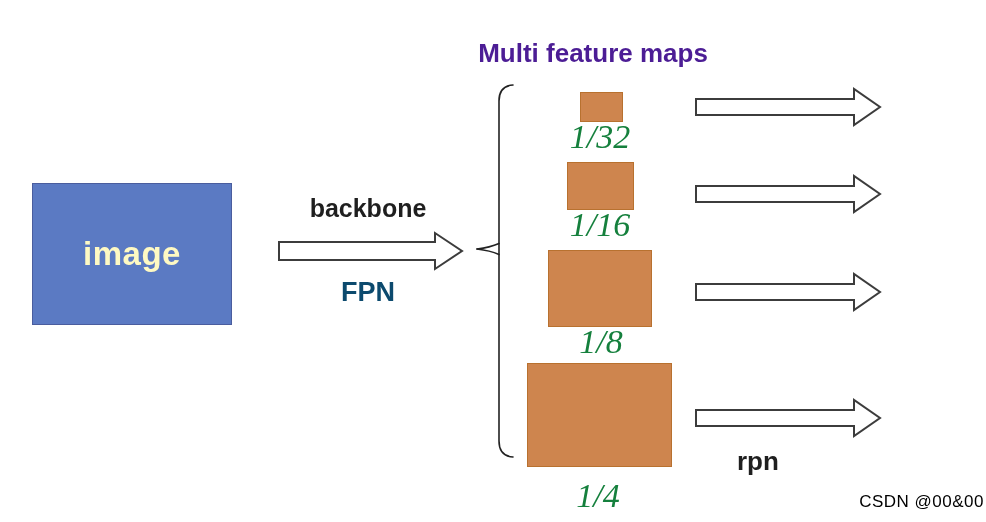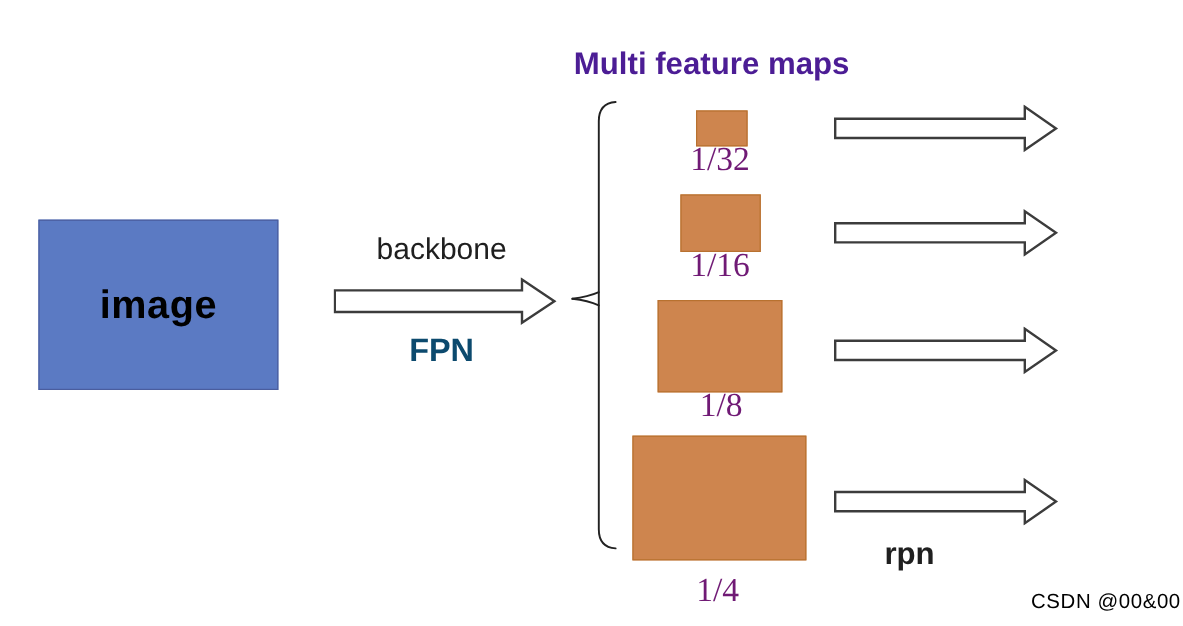--- a/index.html
+++ b/index.html
@@ -21,32 +21,32 @@
   .image-box {
     left: 32px; top: 183px;
     width: 198px; height: 140px;
     background: #5b7ac3;
     border: 1px solid #4a5d9e;
     display: flex;
     align-items: center;
     justify-content: center;
   }
   .image-box span {
-    color: #000000;
+    color: #fef9c3;
     font-weight: bold;
     font-size: 33px;
     letter-spacing: 0.5px;
   }
 
   
   .backbone-label {
     left: 268px; top: 194px;
     width: 200px;
     text-align: center;
-    font-weight: normal;
+    font-weight: bold;
     font-size: 25px;
     color: #1f1f1f;
   }
   .fpn-label {
     left: 318px; top: 277px;
     width: 100px;
     text-align: center;
     font-weight: bold;
     font-size: 27px;
     color: #0c4a6e;
@@ -93,22 +93,23 @@
   }
   .fm1 { left: 580px; top: 92px;  width: 41px;  height: 28px; }
   .fm2 { left: 567px; top: 162px; width: 65px;  height: 46px; }
   .fm3 { left: 548px; top: 250px; width: 102px; height: 75px; }
   .fm4 { left: 527px; top: 363px; width: 143px; height: 102px; }
 
   .fm-label {
     width: 120px;
     text-align: center;
     font-family: "Liberation Serif", serif;
-    font-size: 28px;
-    color: #701a75;
+    font-size: 34px;
+    color: #15803d;
+    font-style: italic;
   }
   .fl1 { left: 540px; top: 118px; }
   .fl2 { left: 540px; top: 206px; }
   .fl3 { left: 541px; top: 323px; }
   .fl4 { left: 538px; top: 461px; margin-top: 16px; }
 
   
   .rpn-label {
     left: 737px; top: 446px;
     width: 100px;

